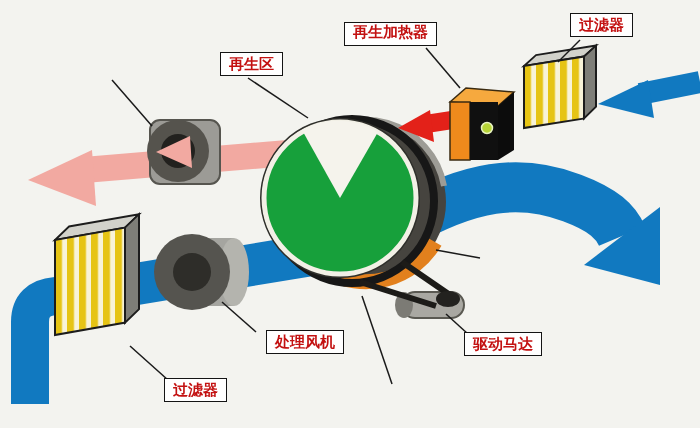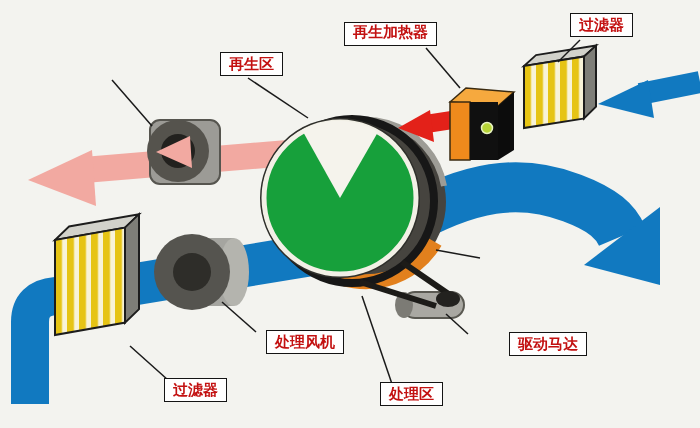--- a/index.html
+++ b/index.html
@@ -11,21 +11,21 @@
   .label{
     position:absolute;background:#ffffff;border:1px solid #141414;
     color:#c31111;font-weight:700;font-size:15px;line-height:1.15;
     padding:2px 8px 3px;white-space:nowrap;z-index:5;
   }
   .l-regen-fan{left:36px;top:54px;}
   .l-regen-zone{left:220px;top:52px;}
   .l-regen-heater{left:344px;top:22px;font-family:Liberation Mono, monospace;}
   .l-filter-top{left:570px;top:13px;}
   .l-wheel{left:480px;top:245px;}
-  .l-drive-motor{left:464px;top:332px;margin-left:45px;}
+  .l-drive-motor{left:464px;top:332px;}
   .l-process-zone{left:380px;top:382px;}
   .l-process-fan{left:250px;top:330px;margin-left:16px;}
   .l-filter-bottom{left:164px;top:378px;}
 </style>
 </head>
 <body>
 
 <div class="stage">
 
   <svg width="700" height="428" viewBox="0 0 700 428">
@@ -125,17 +125,16 @@
       <line x1="392" y1="384" x2="362" y2="296"></line>
       <line x1="256" y1="332" x2="222" y2="302"></line>
       <line x1="168" y1="380" x2="130" y2="346"></line>
     </g>
   </svg>
 
   <div class="label l-regen-zone">再生区</div>
   <div class="label l-regen-heater">再生加热器</div>
   <div class="label l-filter-top">过滤器</div>
   <div class="label l-drive-motor">驱动马达</div>
-  <div class="label l-process-zone">处理区</div>
   <div class="label l-process-fan">处理风机</div>
   <div class="label l-filter-bottom">过滤器</div>
 
 </div>
 
 </body></html>

